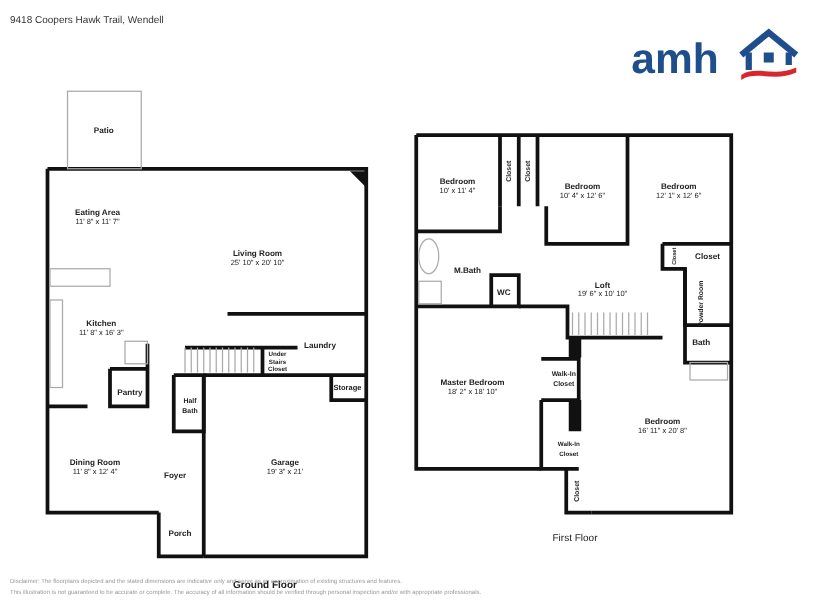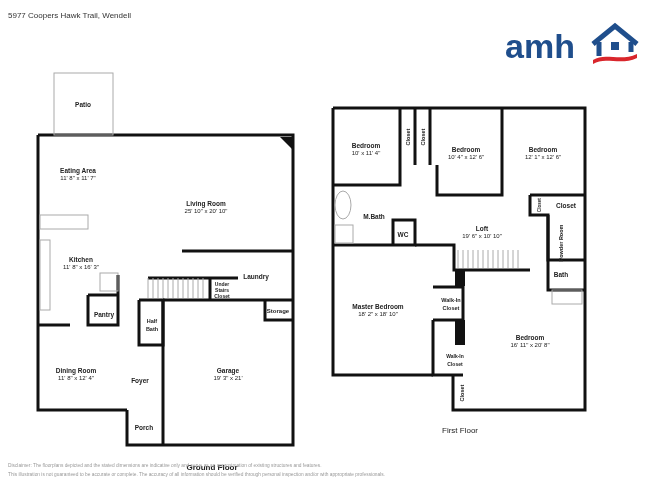--- a/index.html
+++ b/index.html
@@ -11,21 +11,21 @@
   .room-dim{display:block;font-weight:normal;font-size:6px;}
   .vlabel{position:absolute;font-weight:bold;font-size:5.5px;color:#222;transform:translate(-50%,-50%) rotate(-90deg);white-space:nowrap;}
   .floor-title{position:absolute;font-size:8px;color:#222;transform:translateX(-50%);white-space:nowrap;}
   .floor-title.bold{font-weight:bold;}
   .disclaimer{left:8px;top:461px;font-size:4.8px;line-height:9px;color:#999;width:640px;}
   svg.plan{position:absolute;left:0;top:0;}
 </style>
 </head>
 <body>
 
-<div class="abs addr">5977 Coopers Hawk Trail, Wendell</div>
+<div class="abs addr">9418 Coopers Hawk Trail, Wendell</div>
 
 <div class="abs logo">
   <svg width="135" height="46" viewBox="0 0 135 46">
     <text x="0" y="38" font-family="Liberation Sans, sans-serif" font-weight="bold" font-size="34" fill="#1f4e8c">amh</text>
     <path d="M88 24 L110 6 L132 24" fill="none" stroke="#1f4e8c" stroke-width="5"></path>
     <path d="M94 22 L94 36 M126 22 L126 32" stroke="#1f4e8c" stroke-width="5"></path>
     <rect x="106" y="22" width="8" height="8" fill="#1f4e8c"></rect>
     <path d="M88 40 C100 32, 115 42, 132 34 L132 38 C115 46, 100 36, 88 44 Z" fill="#d9262c"></path>
   </svg>
 </div>

